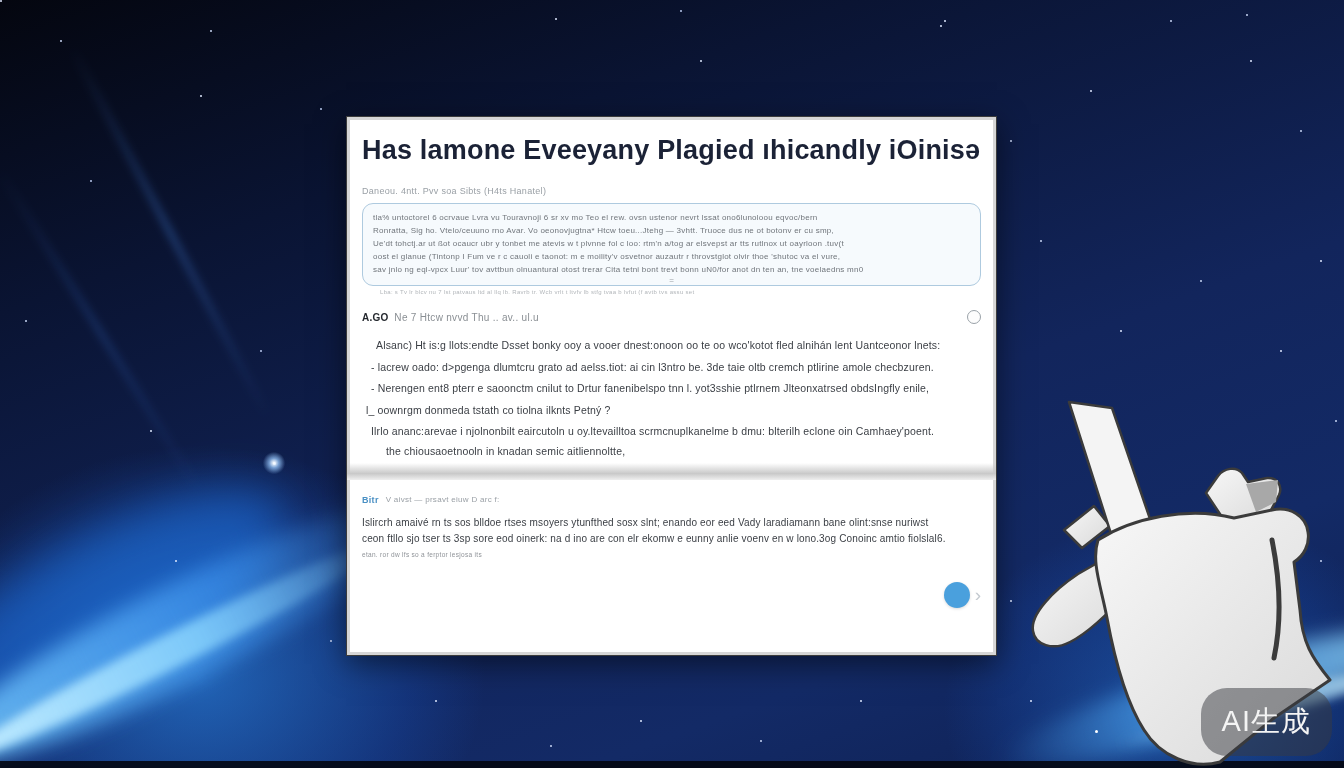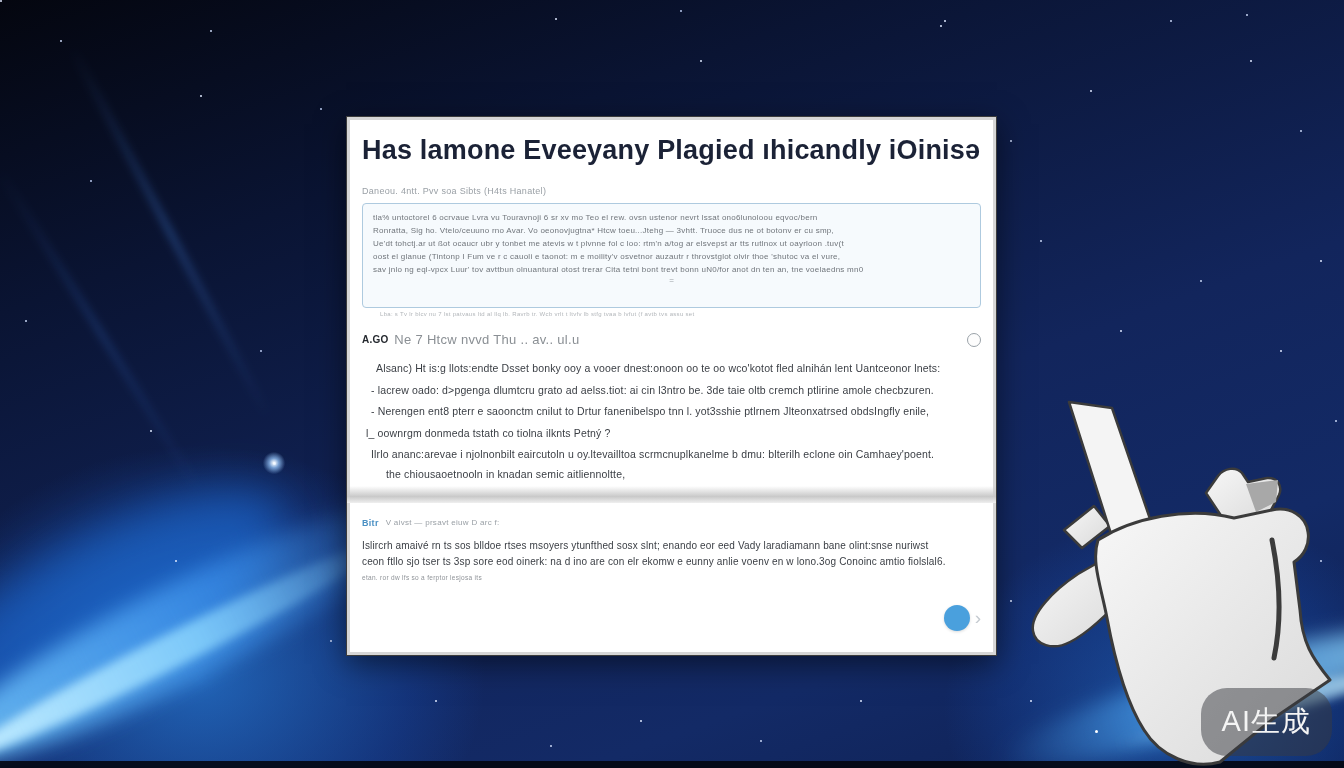--- a/index.html
+++ b/index.html
@@ -53,28 +53,28 @@
   .bottom-bar{position:absolute;left:0;bottom:0;width:100%;height:7px;background:rgba(3,6,14,.88);}
 
   
   .window{position:absolute;left:346px;top:116px;width:651px;height:540px;background:#fff;
     border:1px solid #3c3c3c;box-sizing:border-box;
     box-shadow:inset 0 0 0 3px #d6d6d6,0 8px 28px rgba(0,0,0,.5);
     padding:12px 15px 0 15px;overflow:hidden;}
   .win-title{font-size:27px;font-weight:700;color:#1b2236;letter-spacing:.2px;margin:6px 0 0 0;
     white-space:nowrap;overflow:hidden;}
   .win-subtitle{margin-top:20px;font-size:9px;color:#9aa0a6;letter-spacing:.3px;white-space:nowrap;}
-  .question-box{margin-top:7px;border:1px solid #aecadf;background:#f6fafd;border-radius:4px;
-    padding:7px 10px 22px 10px;}
+  .question-box{margin-top:7px;border:1px solid #aecadf;background:#f6fafd;border-radius:11px;
+    padding:7px 10px 0 10px;}
   .qline{font-size:8px;line-height:13px;color:#70757b;letter-spacing:.25px;white-space:nowrap;overflow:hidden;}
   .box-dash{text-align:center;font-size:8px;color:#9aa0a6;line-height:8px;margin-top:1px;}
   .box-footnote{margin:3px 0 0 18px;font-size:6px;color:#b2b6ba;letter-spacing:.3px;white-space:nowrap;overflow:hidden;}
   .answer-head{margin-top:15px;display:flex;align-items:center;gap:6px;}
   .answer-author{font-size:10px;font-weight:700;color:#24282e;letter-spacing:.2px;}
-  .answer-meta{font-size:13px;color:#8a8f94;letter-spacing:.3px;text-align:center;}
+  .answer-meta{font-size:10px;color:#8a8f94;letter-spacing:.3px;text-align:center;}
   .circle-icon{margin-left:auto;width:12px;height:12px;border:1.5px solid #9aa2a8;border-radius:50%;
     background:#fdfdfd;cursor:pointer;}
   .answer-body{margin-top:11px;}
   .aline{font-size:10.5px;line-height:21.5px;color:#3a3e44;letter-spacing:.15px;white-space:nowrap;overflow:hidden;}
   .ind-a{padding-left:14px;}
   .ind-b{padding-left:9px;}
   .ind-c{padding-left:4px;}
   .ind-d{padding-left:24px;line-height:17px;}
   .fade-band{height:17px;margin:3px -15px 0 -15px;
     background:linear-gradient(180deg,rgba(255,255,255,0),#c9c9c9 62%,#efefef);}

